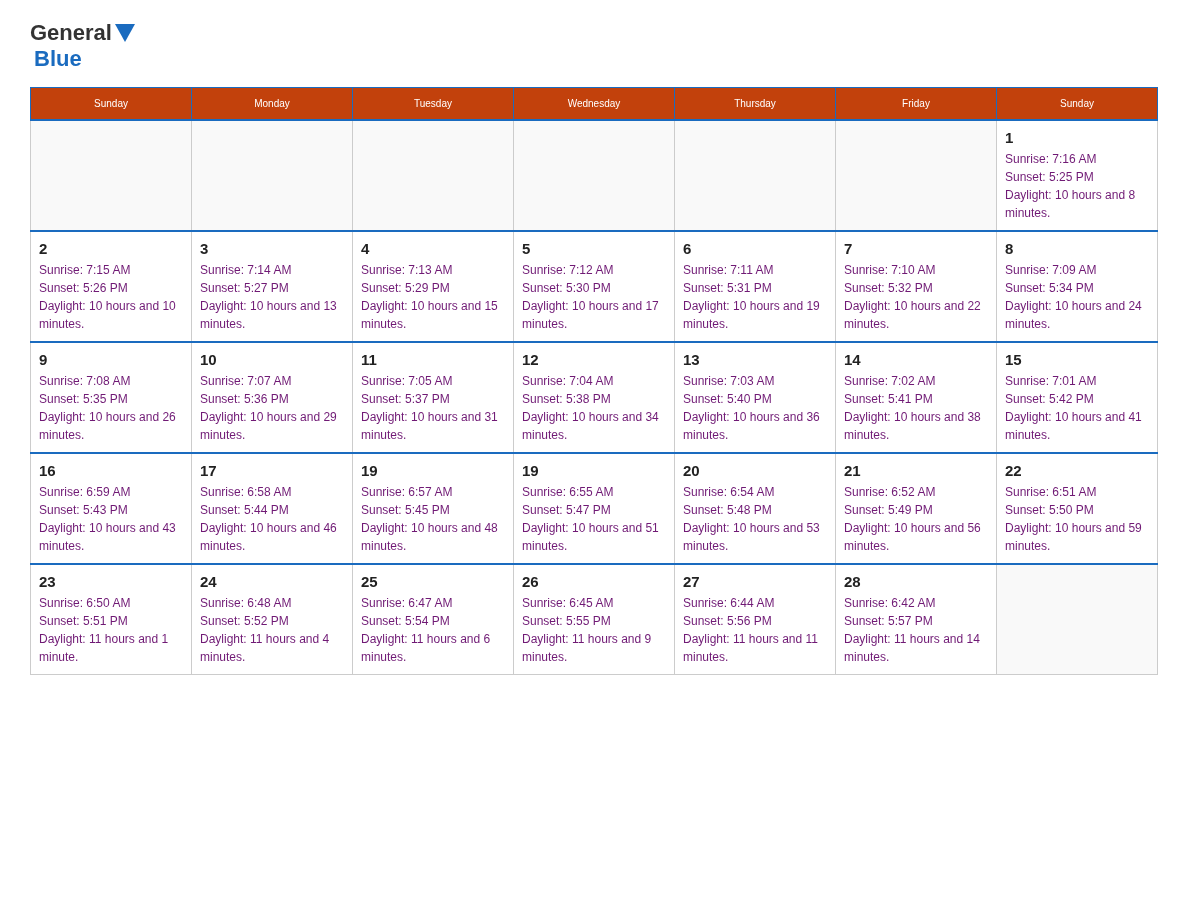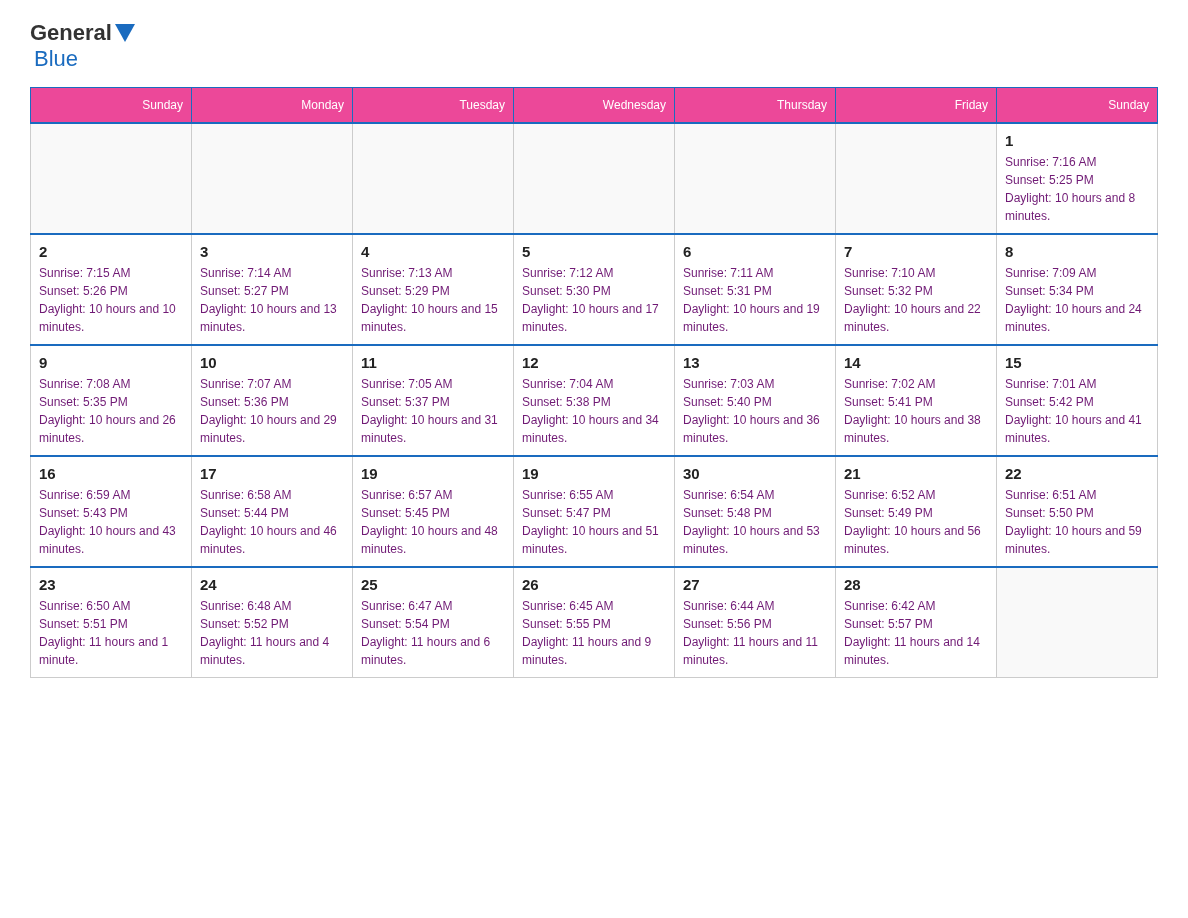--- a/index.html
+++ b/index.html
@@ -24,21 +24,21 @@
       display: flex;
       align-items: center;
     }
     .logo-general {
       font-size: 22px;
       font-weight: bold;
       color: #333;
     }
     .logo-blue-word {
       font-size: 22px;
-      font-weight: normal;
+      font-weight: bold;
       color: #1a6bbf;
       margin-top: -4px;
       margin-left: 2px;
     }
     .title-section {
       text-align: right;
     }
     .month-year {
       font-size: 42px;
       font-weight: bold;
@@ -48,25 +48,25 @@
       font-size: 18px;
       color: #555;
       margin-top: 4px;
     }
     .calendar {
       width: 100%;
       border-collapse: collapse;
       margin-top: 15px;
     }
     .calendar th {
-      background-color: #ec4899;
+      background-color: #c2410c;
       color: #fff;
       padding: 10px 8px;
-      text-align: right;
-      font-size: 12px;
+      text-align: center;
+      font-size: 10px;
       font-weight: normal;
       border: 1px solid #1a6bbf;
     }
     .calendar td {
       vertical-align: top;
       padding: 8px;
       border: 1px solid #ccc;
       width: 14.28%;
       min-height: 110px;
       font-size: 12px;
@@ -206,21 +206,21 @@
         </td>
         <td>
           <div class="day-num">19</div>
           <div class="day-info">Sunrise: 6:57 AM<br>Sunset: 5:45 PM<br>Daylight: 10 hours and 48 minutes.</div>
         </td>
         <td>
           <div class="day-num">19</div>
           <div class="day-info">Sunrise: 6:55 AM<br>Sunset: 5:47 PM<br>Daylight: 10 hours and 51 minutes.</div>
         </td>
         <td>
-          <div class="day-num">30</div>
+          <div class="day-num">20</div>
           <div class="day-info">Sunrise: 6:54 AM<br>Sunset: 5:48 PM<br>Daylight: 10 hours and 53 minutes.</div>
         </td>
         <td>
           <div class="day-num">21</div>
           <div class="day-info">Sunrise: 6:52 AM<br>Sunset: 5:49 PM<br>Daylight: 10 hours and 56 minutes.</div>
         </td>
         <td>
           <div class="day-num">22</div>
           <div class="day-info">Sunrise: 6:51 AM<br>Sunset: 5:50 PM<br>Daylight: 10 hours and 59 minutes.</div>
         </td>

